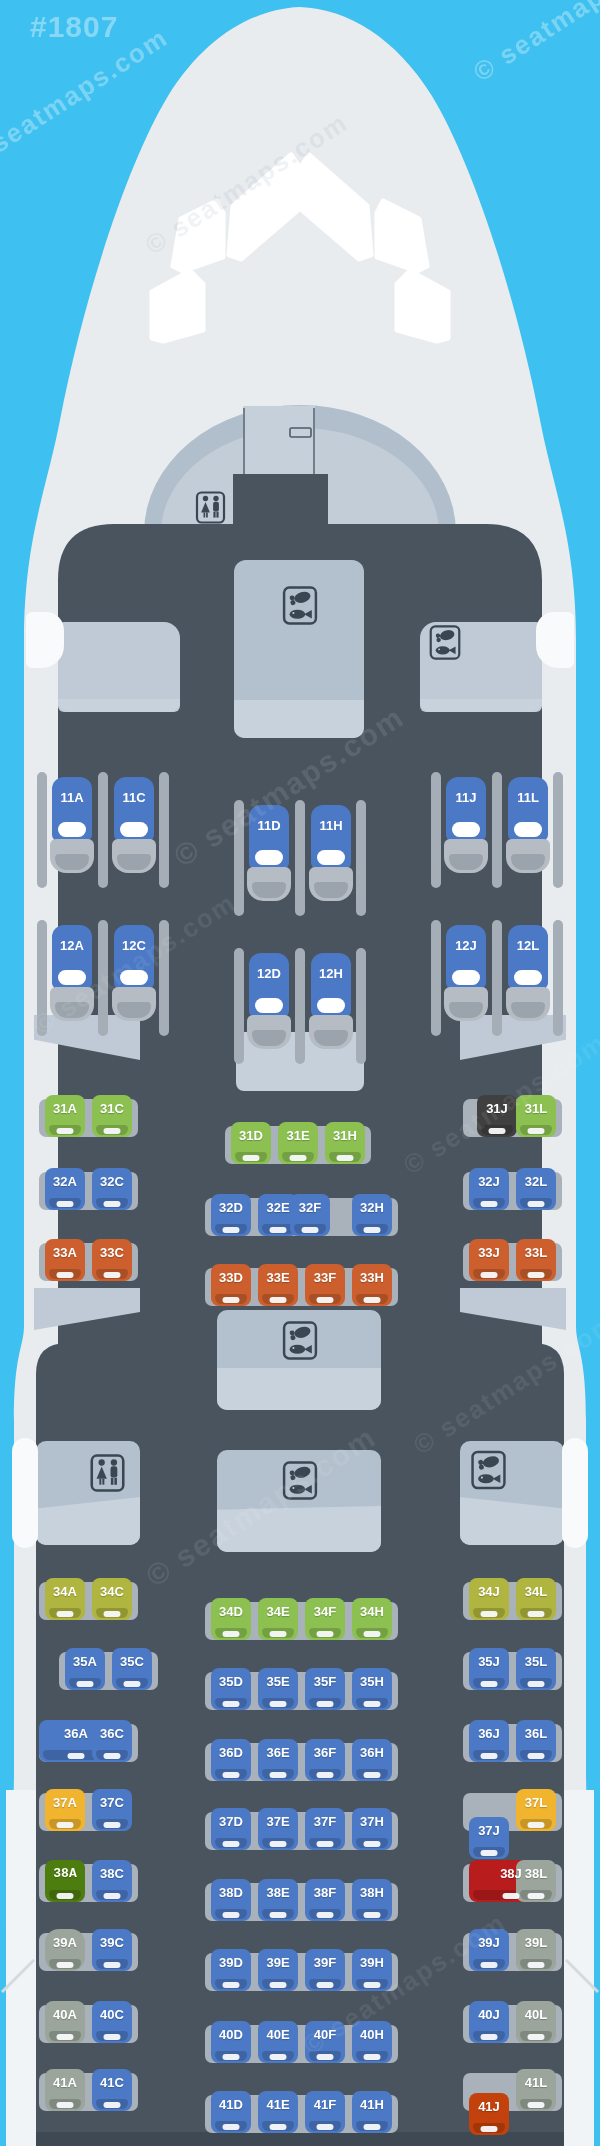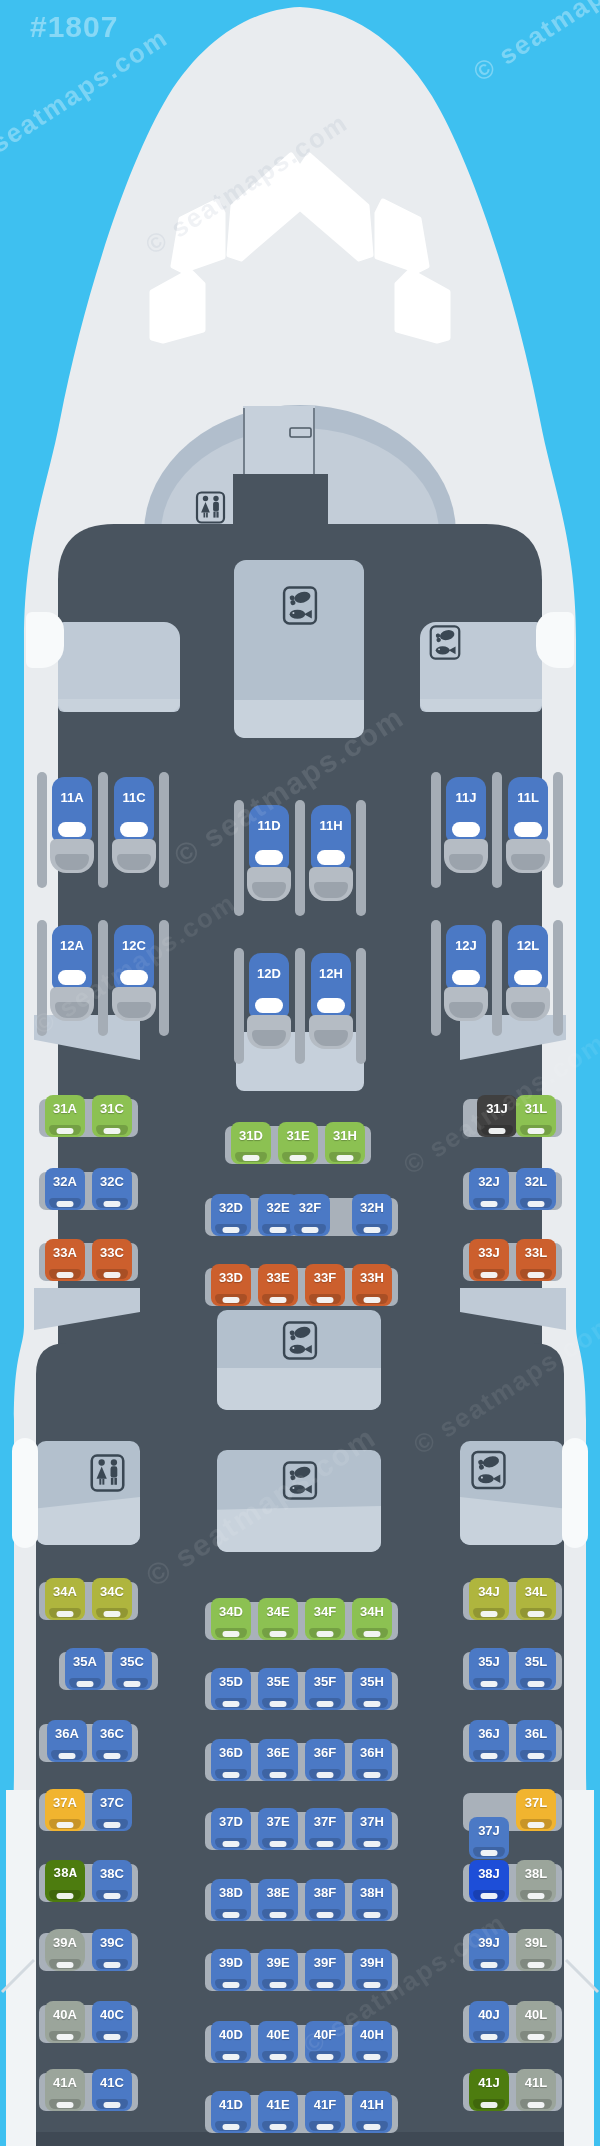--- a/index.html
+++ b/index.html
@@ -422,21 +422,21 @@
         <div class="seat-label">35J</div>
         <div class="pill"></div>
       </div>
       <div class="seat" style="left: 53px; background: rgb(75, 121, 197);">
         <div class="seat-label">35L</div>
         <div class="pill"></div>
       </div>
     </div>
     <div class="seat-group" style="left: 39px; top: 1718px; width: 99px; height: 48px;">
       <div class="bench"></div>
-      <div class="seat" style="left: 8px; background: rgb(75, 121, 197);">
+      <div class="seat" style="left: 0; background: rgb(75, 121, 197); padding-left: 34px;">
         <div class="seat-label">36A</div>
         <div class="pill"></div>
       </div>
       <div class="seat" style="left: 53px; background: rgb(75, 121, 197);">
         <div class="seat-label">36C</div>
         <div class="pill"></div>
       </div>
     </div>
     <div class="seat-group" style="left: 205px; top: 1737px; width: 193px; height: 48px;">
       <div class="bench"></div>
@@ -534,21 +534,21 @@
         <div class="seat-label">38F</div>
         <div class="pill"></div>
       </div>
       <div class="seat" style="left: 147px; background: rgb(75, 121, 197);">
         <div class="seat-label">38H</div>
         <div class="pill"></div>
       </div>
     </div>
     <div class="seat-group" style="left: 463px; top: 1858px; width: 99px; height: 48px;">
       <div class="bench"></div>
-      <div class="seat" style="left: 6px; background: #1d4ed8;">
+      <div class="seat" style="left: 6px; background: #b91c1c; padding-left: 44px;">
         <div class="seat-label">38J</div>
         <div class="pill"></div>
       </div>
       <div class="seat" style="left: 53px; background: rgb(155, 165, 155);">
         <div class="seat-label">38L</div>
         <div class="pill"></div>
       </div>
     </div>
     <div class="seat-group" style="left: 39px; top: 1927px; width: 99px; height: 48px;">
       <div class="bench"></div>
@@ -657,21 +657,21 @@
         <div class="seat-label">41F</div>
         <div class="pill"></div>
       </div>
       <div class="seat" style="left: 147px; background: rgb(75, 121, 197);">
         <div class="seat-label">41H</div>
         <div class="pill"></div>
       </div>
     </div>
     <div class="seat-group" style="left: 463px; top: 2067px; width: 99px; height: 48px;">
       <div class="bench"></div>
-      <div class="seat" style="left: 6px; background: #4d7c0f;">
+      <div class="seat" style="left: 6px; background: #c2410c; margin-top: 24px;">
         <div class="seat-label">41J</div>
         <div class="pill"></div>
       </div>
       <div class="seat" style="left: 53px; background: rgb(155, 165, 155);">
         <div class="seat-label">41L</div>
         <div class="pill"></div>
       </div>
     </div>
     <div class="facility" style="left: 195px; top: 491px; width: 31px; height: 33px;">
       <svg viewBox="0 0 30 33">

